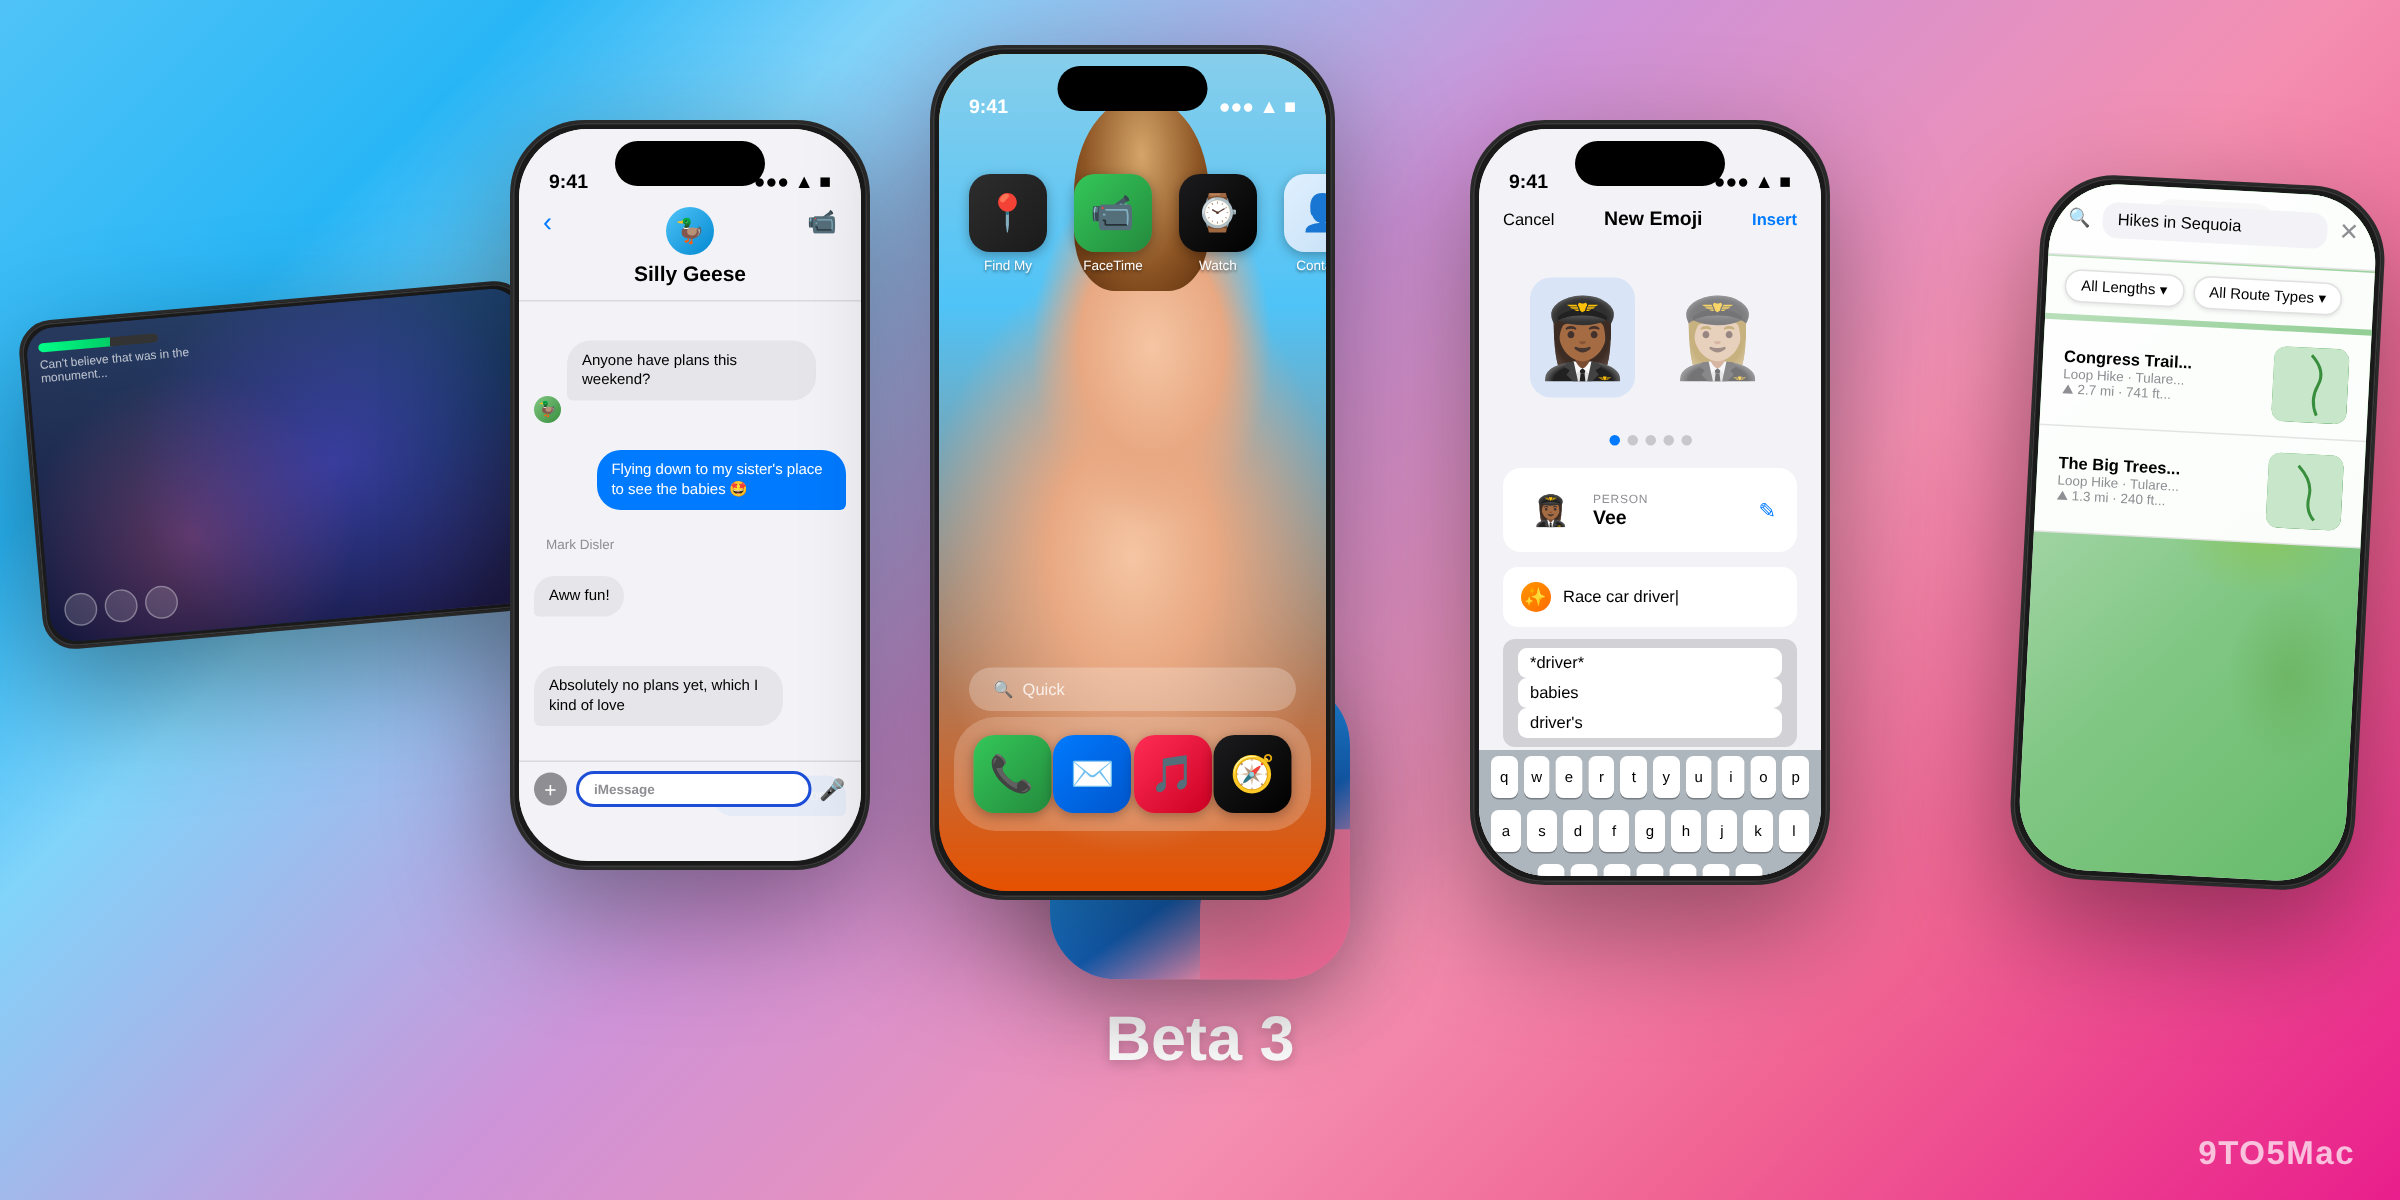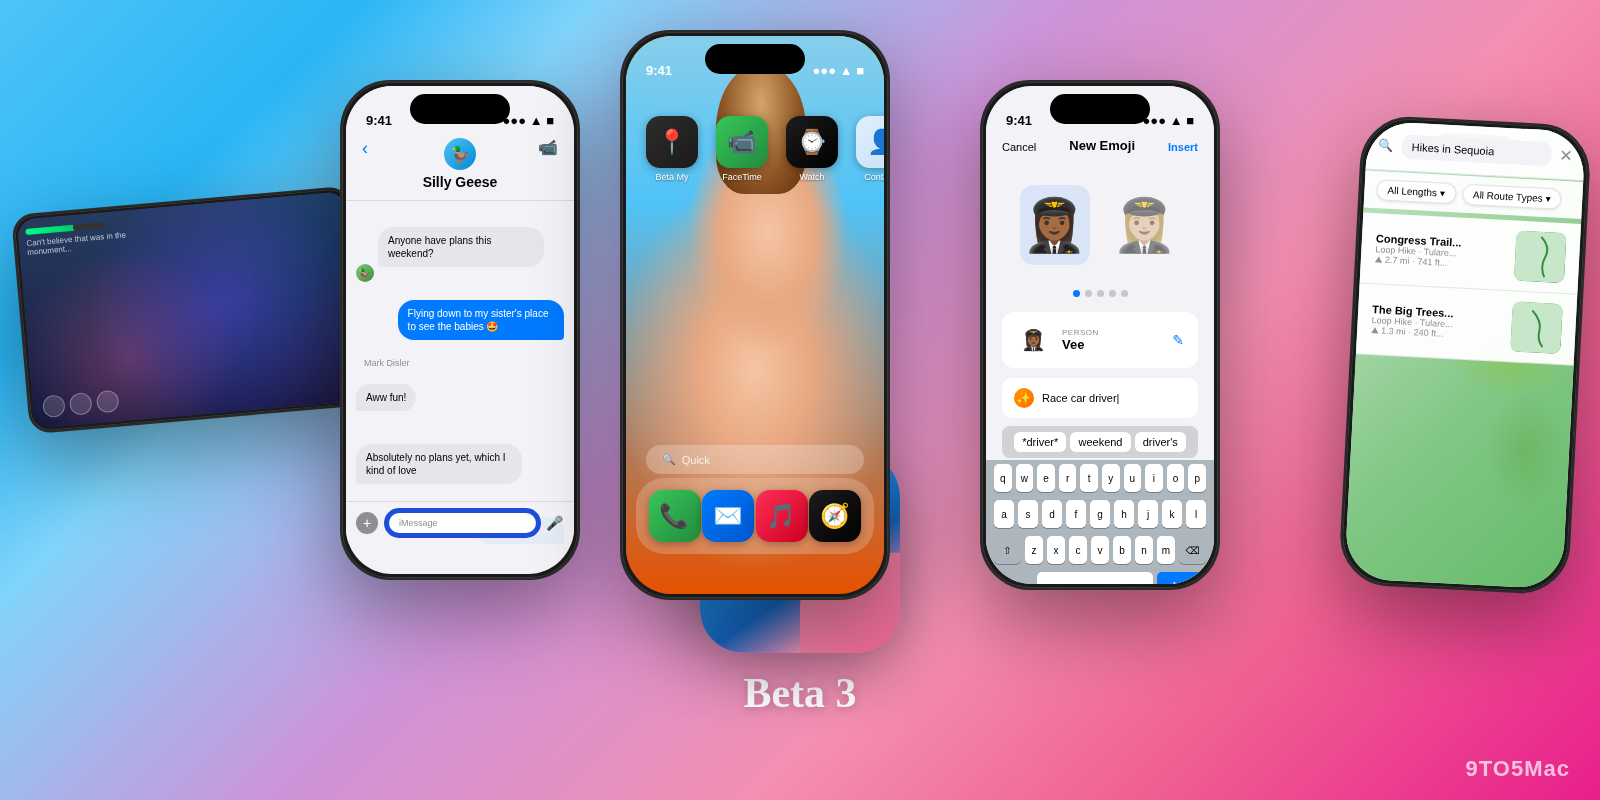--- a/index.html
+++ b/index.html
@@ -73,21 +73,20 @@
       color: white;
       line-height: 1;
     }
 
     .ios-beta-label {
       margin-top: 16px;
       font-size: 42px;
       font-weight: 600;
       color: white;
       text-shadow: 0 2px 8px rgba(0,0,0,0.2);
-      font-family: Liberation Serif, serif;
     }
 
     
     .phone {
       position: absolute;
       background: #1a1a1a;
       border-radius: 50px;
       border: 2px solid #2a2a2a;
       box-shadow: 0 30px 80px rgba(0,0,0,0.4), inset 0 0 0 1px #3a3a3a;
       overflow: hidden;
@@ -332,25 +331,26 @@
       background: rgba(242,242,247,0.95);
       border-top: 0.5px solid rgba(0,0,0,0.1);
       display: flex;
       align-items: center;
       gap: 6px;
     }
 
     .messages-input-field {
       flex: 1;
       background: #fff;
-      border: 5px solid #1d4ed8;
+      border: 2px solid #1d4ed8;
       border-radius: 18px;
       padding: 5px 10px;
       font-size: 9px;
       color: #8e8e93;
+      font-weight: bold;
     }
 
     .messages-input-plus {
       width: 22px;
       height: 22px;
       border-radius: 50%;
       background: #8e8e93;
       color: #fff;
       display: flex;
       align-items: center;
@@ -620,20 +620,21 @@
       color: #000;
     }
 
     .emoji-autocomplete {
       display: flex;
       justify-content: space-around;
       background: #d1d1d6;
       padding: 6px 10px;
       margin: 2px 16px;
       border-radius: 8px;
+      flex-direction: column;
     }
 
     .emoji-autocomplete span {
       font-size: 11px;
       color: #000;
       background: #fff;
       padding: 4px 8px;
       border-radius: 6px;
     }
 
@@ -969,21 +970,21 @@
     </div>
 
     <div class="status-bar light" style="position:absolute;z-index:10;">
       <span>9:41</span>
       <span>●●● ▲ ■</span>
     </div>
 
     <div class="home-app-grid">
       <div class="home-app-icon">
         <div class="app-icon-img app-findmy">📍</div>
-        <div class="app-icon-label">Beta My</div>
+        <div class="app-icon-label">Find My</div>
       </div>
       <div class="home-app-icon">
         <div class="app-icon-img app-facetime">📹</div>
         <div class="app-icon-label">FaceTime</div>
       </div>
       <div class="home-app-icon">
         <div class="app-icon-img app-watch">⌚</div>
         <div class="app-icon-label">Watch</div>
       </div>
       <div class="home-app-icon">
@@ -1052,21 +1053,21 @@
       <span style="font-size:14px; color:#007aff;">✎</span>
     </div>
 
     <div class="emoji-input-area">
       <div class="emoji-input-icon">✨</div>
       <div class="emoji-input-text">Race car driver|</div>
     </div>
 
     <div class="emoji-autocomplete">
       <span>*driver*</span>
-      <span>weekend</span>
+      <span>babies</span>
       <span>driver's</span>
     </div>
 
     <div class="emoji-keyboard">
       <div class="emoji-key-row">
         <div class="emoji-key">q</div>
         <div class="emoji-key">w</div>
         <div class="emoji-key">e</div>
         <div class="emoji-key">r</div>
         <div class="emoji-key">t</div>

